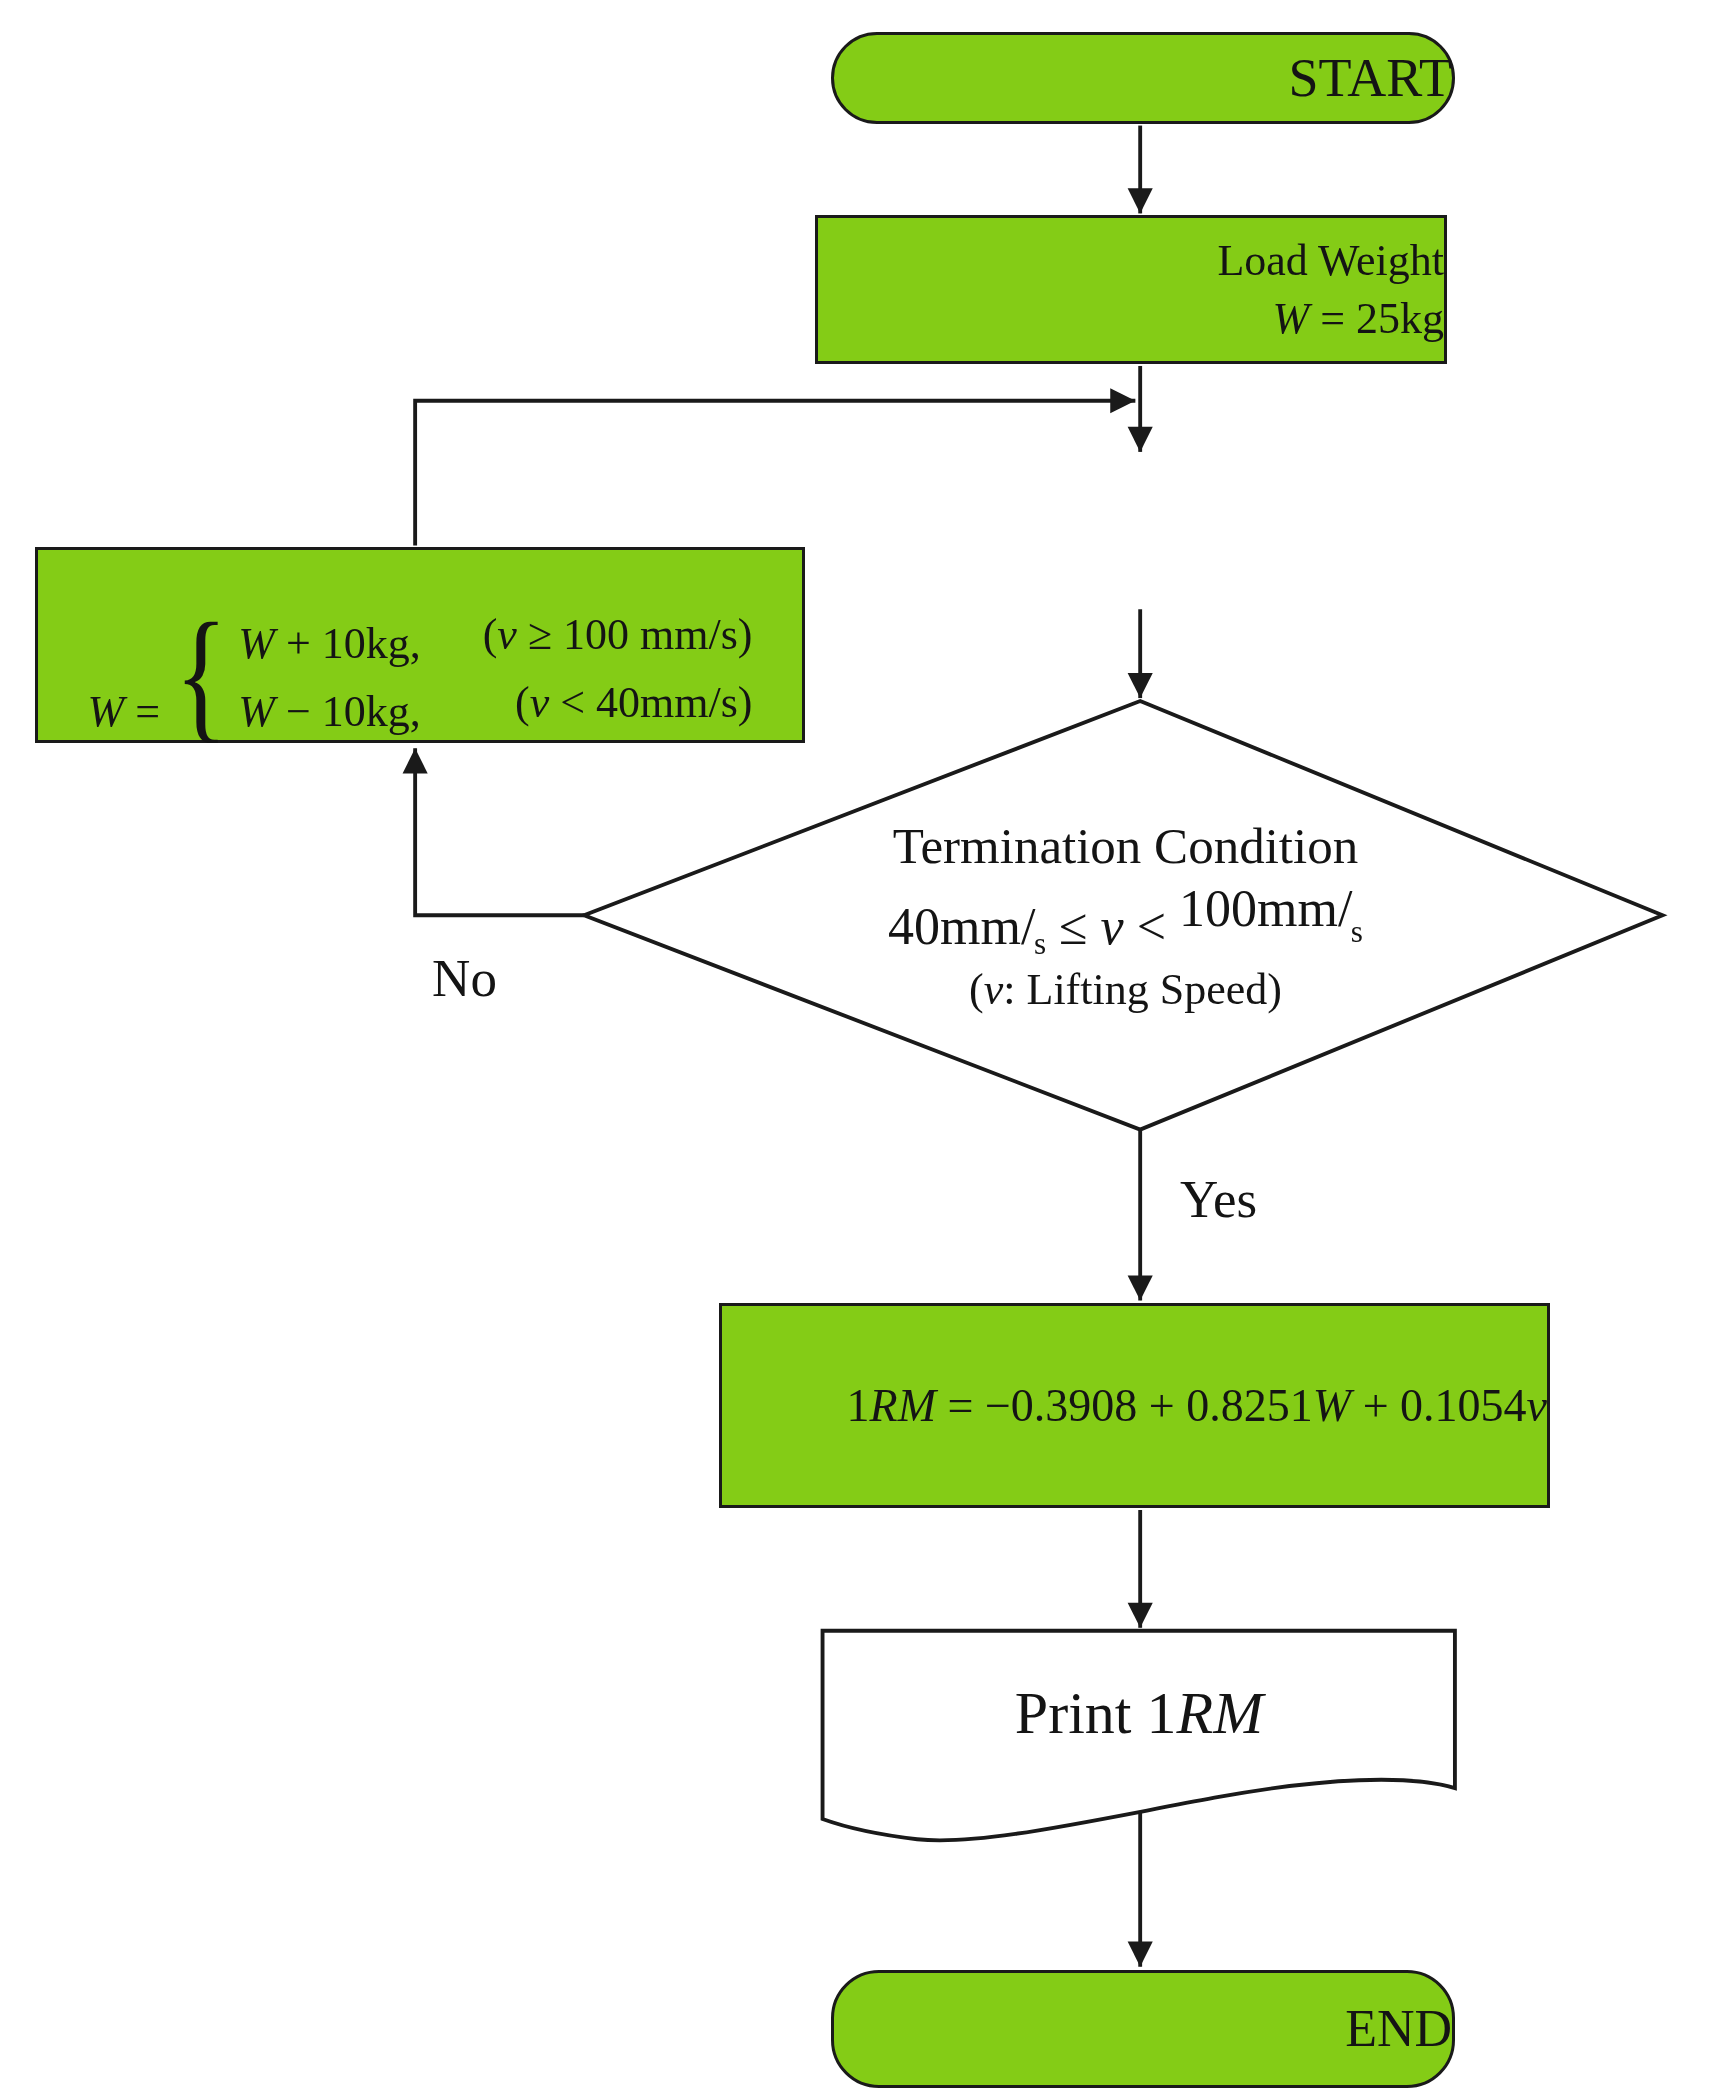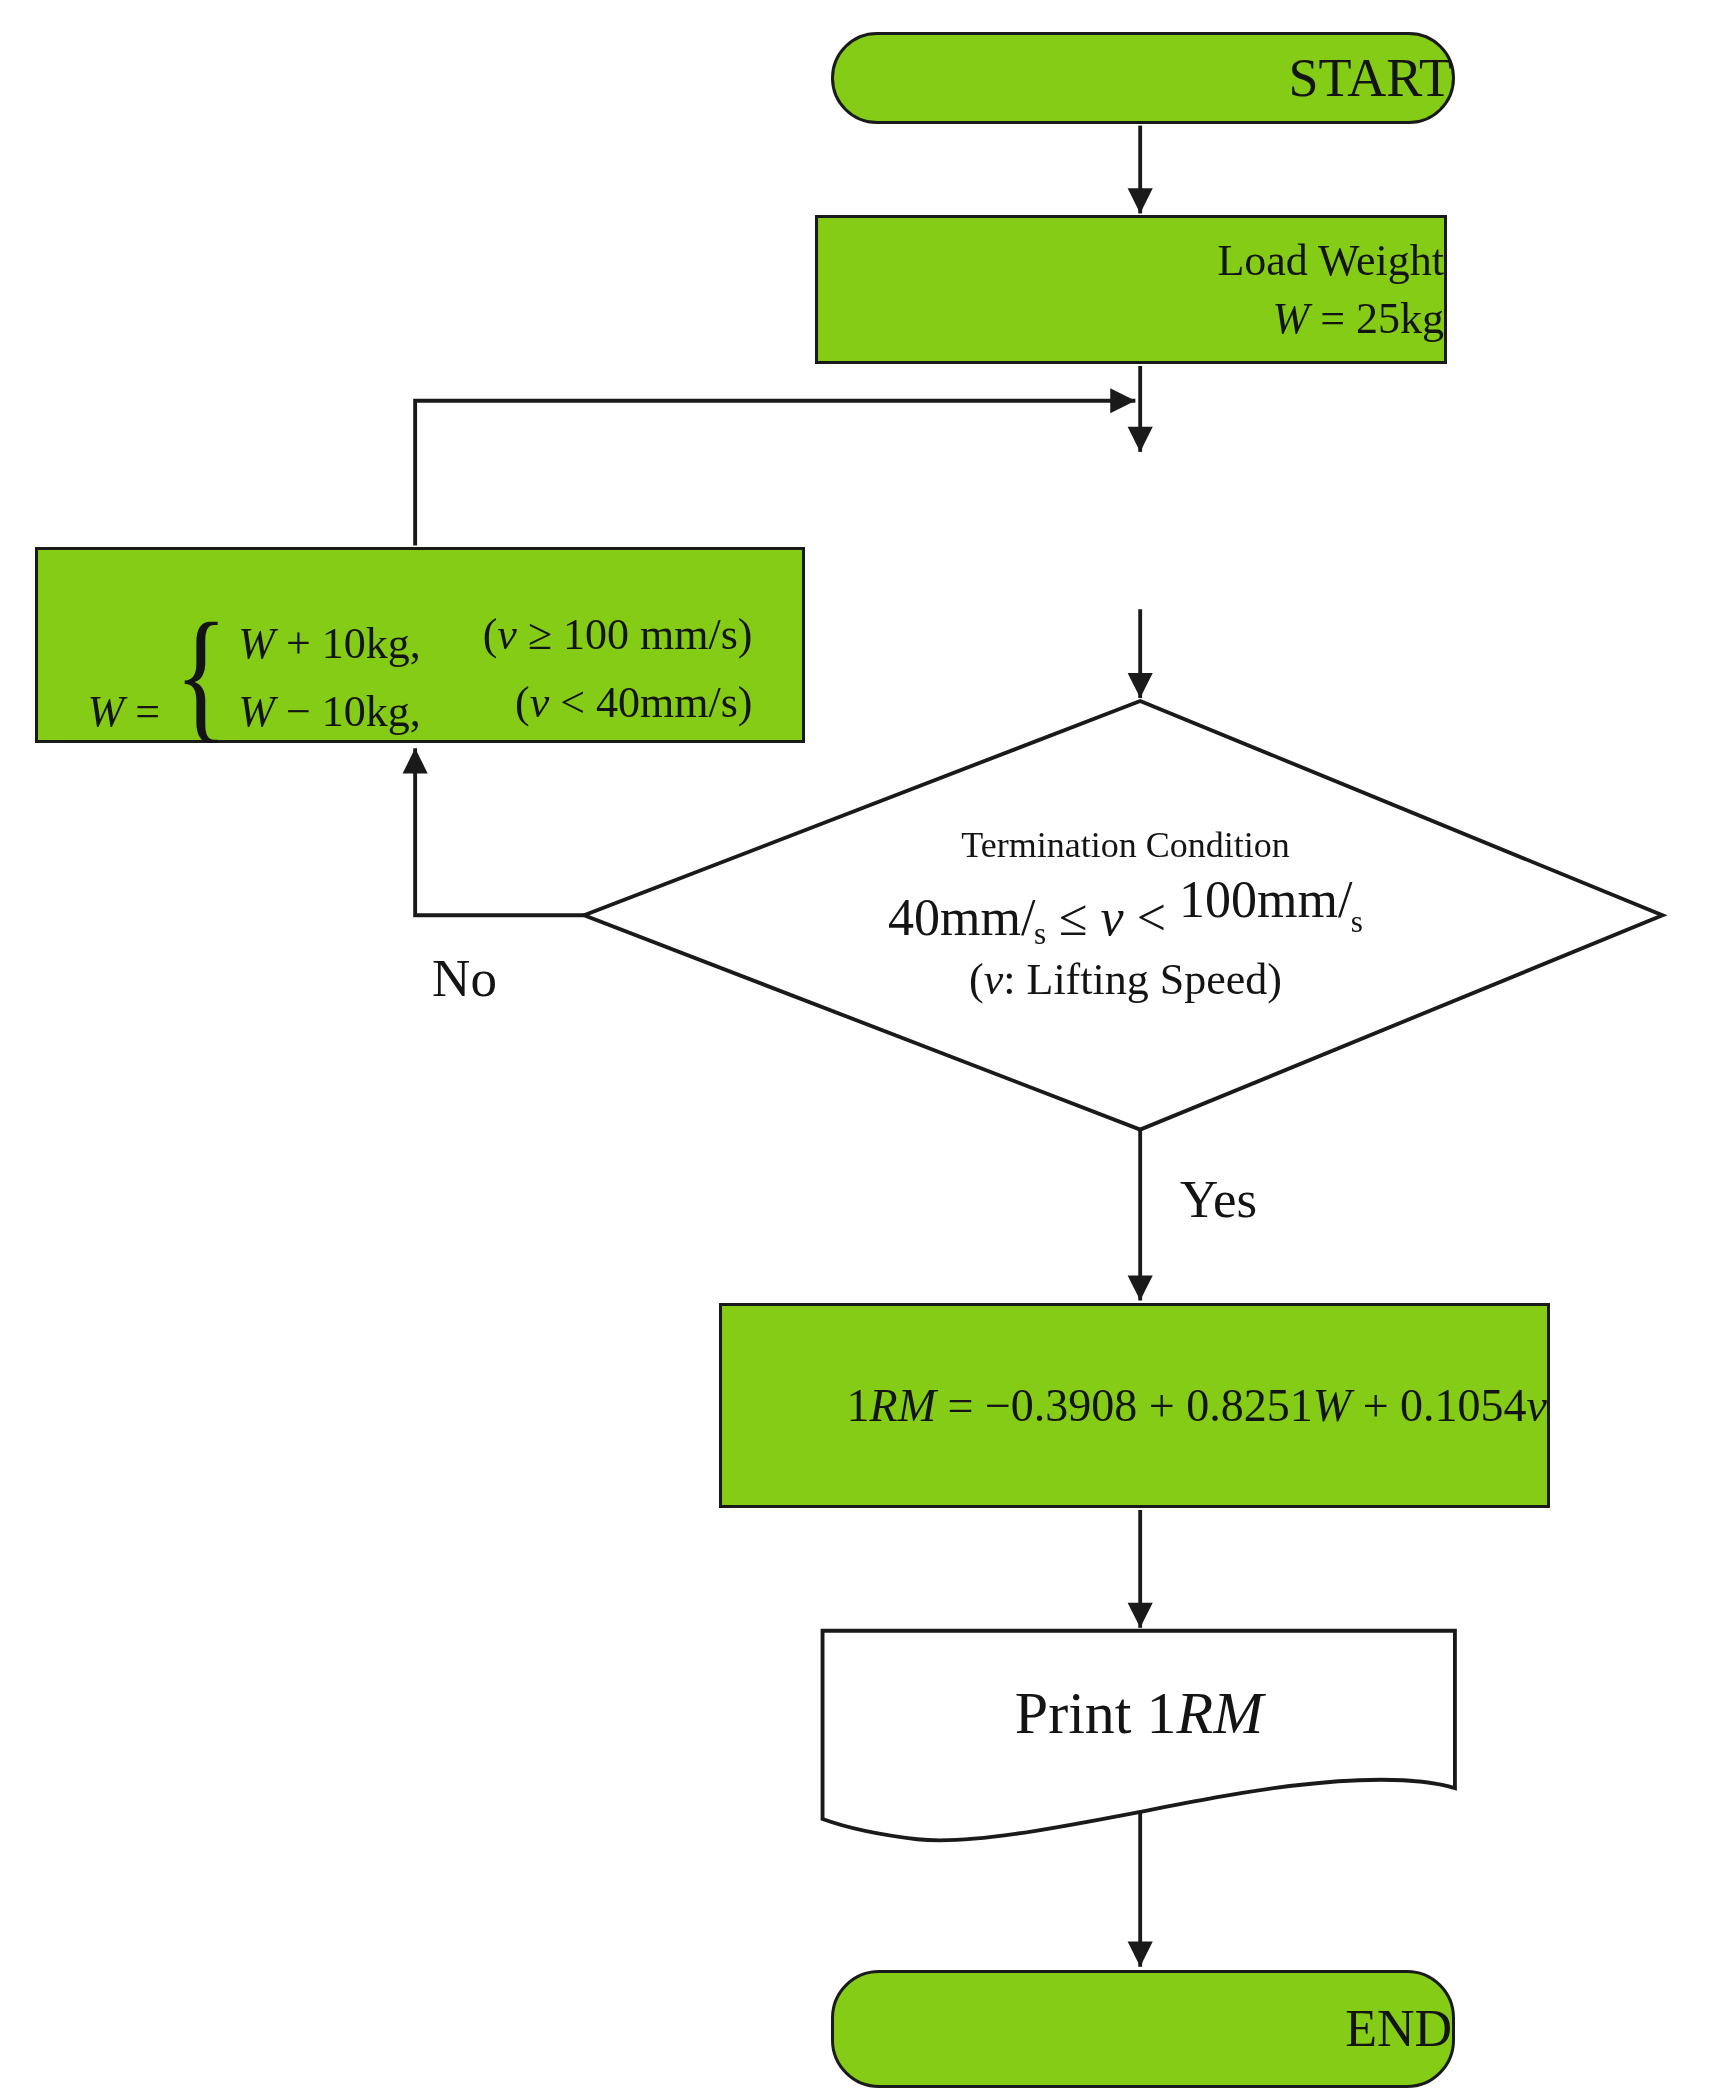--- a/index.html
+++ b/index.html
@@ -81,21 +81,21 @@
     <span class="brace">{</span>
     <span class="cases">
       <span class="expr"><span class="it">W</span><span> + 10kg,</span></span>
       <span class="cond"><span>(</span><span class="it">v</span><span> ≥ 100 mm/s)</span></span>
       <span class="expr"><span class="it">W</span><span> − 10kg,</span></span>
       <span class="cond"><span>(</span><span class="it">v</span><span> &lt; 40mm/s)</span></span>
     </span>
   </div>
 
   <div class="label-float diamond-label" style="left:691px; top:823px; width:869px; height:185px; flex-direction:column;">
-    <div style="font-size:36px;">Termination Condition</div>
+    <div style="font-size:51px;">Termination Condition</div>
     <div style="font-size:52px;"><span>40mm/</span><sub class="s">s</sub><span> ≤ </span><span class="it">v</span><span> &lt; </span><span class="hi"><span>100mm/</span><sub class="s">s</sub></span></div>
     <div style="font-size:44px;"><span>(</span><span class="it">v</span><span>: Lifting Speed)</span></div>
   </div>
 
   <div class="label-float fz-edge" style="left:397px; top:948px; width:135px; height:62px;">
     <span>No</span>
   </div>
   <div class="label-float fz-edge" style="left:1151px; top:1169px; width:135px; height:62px;">
     <span>Yes</span>
   </div>

